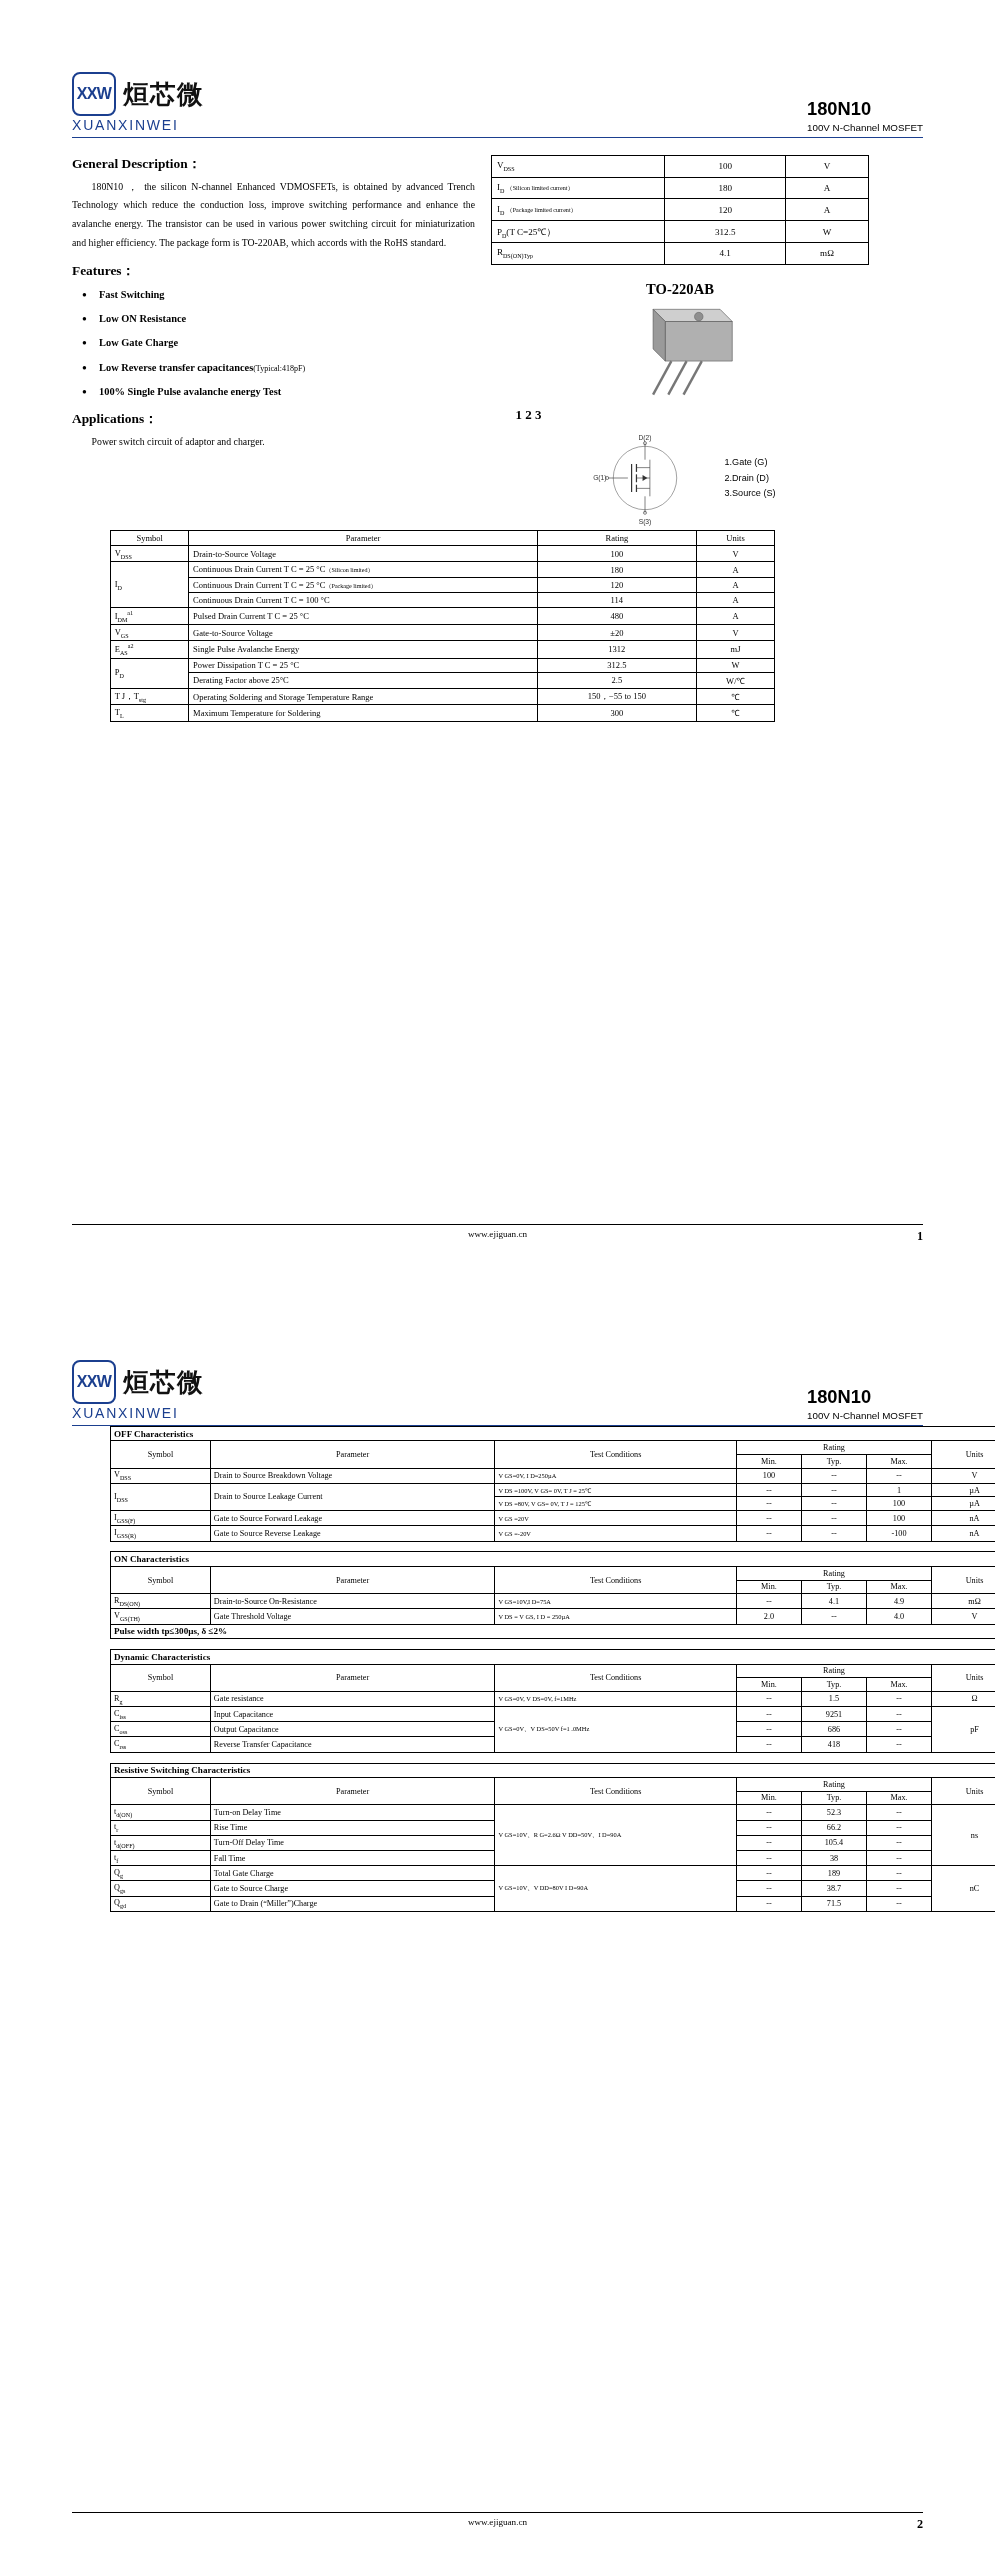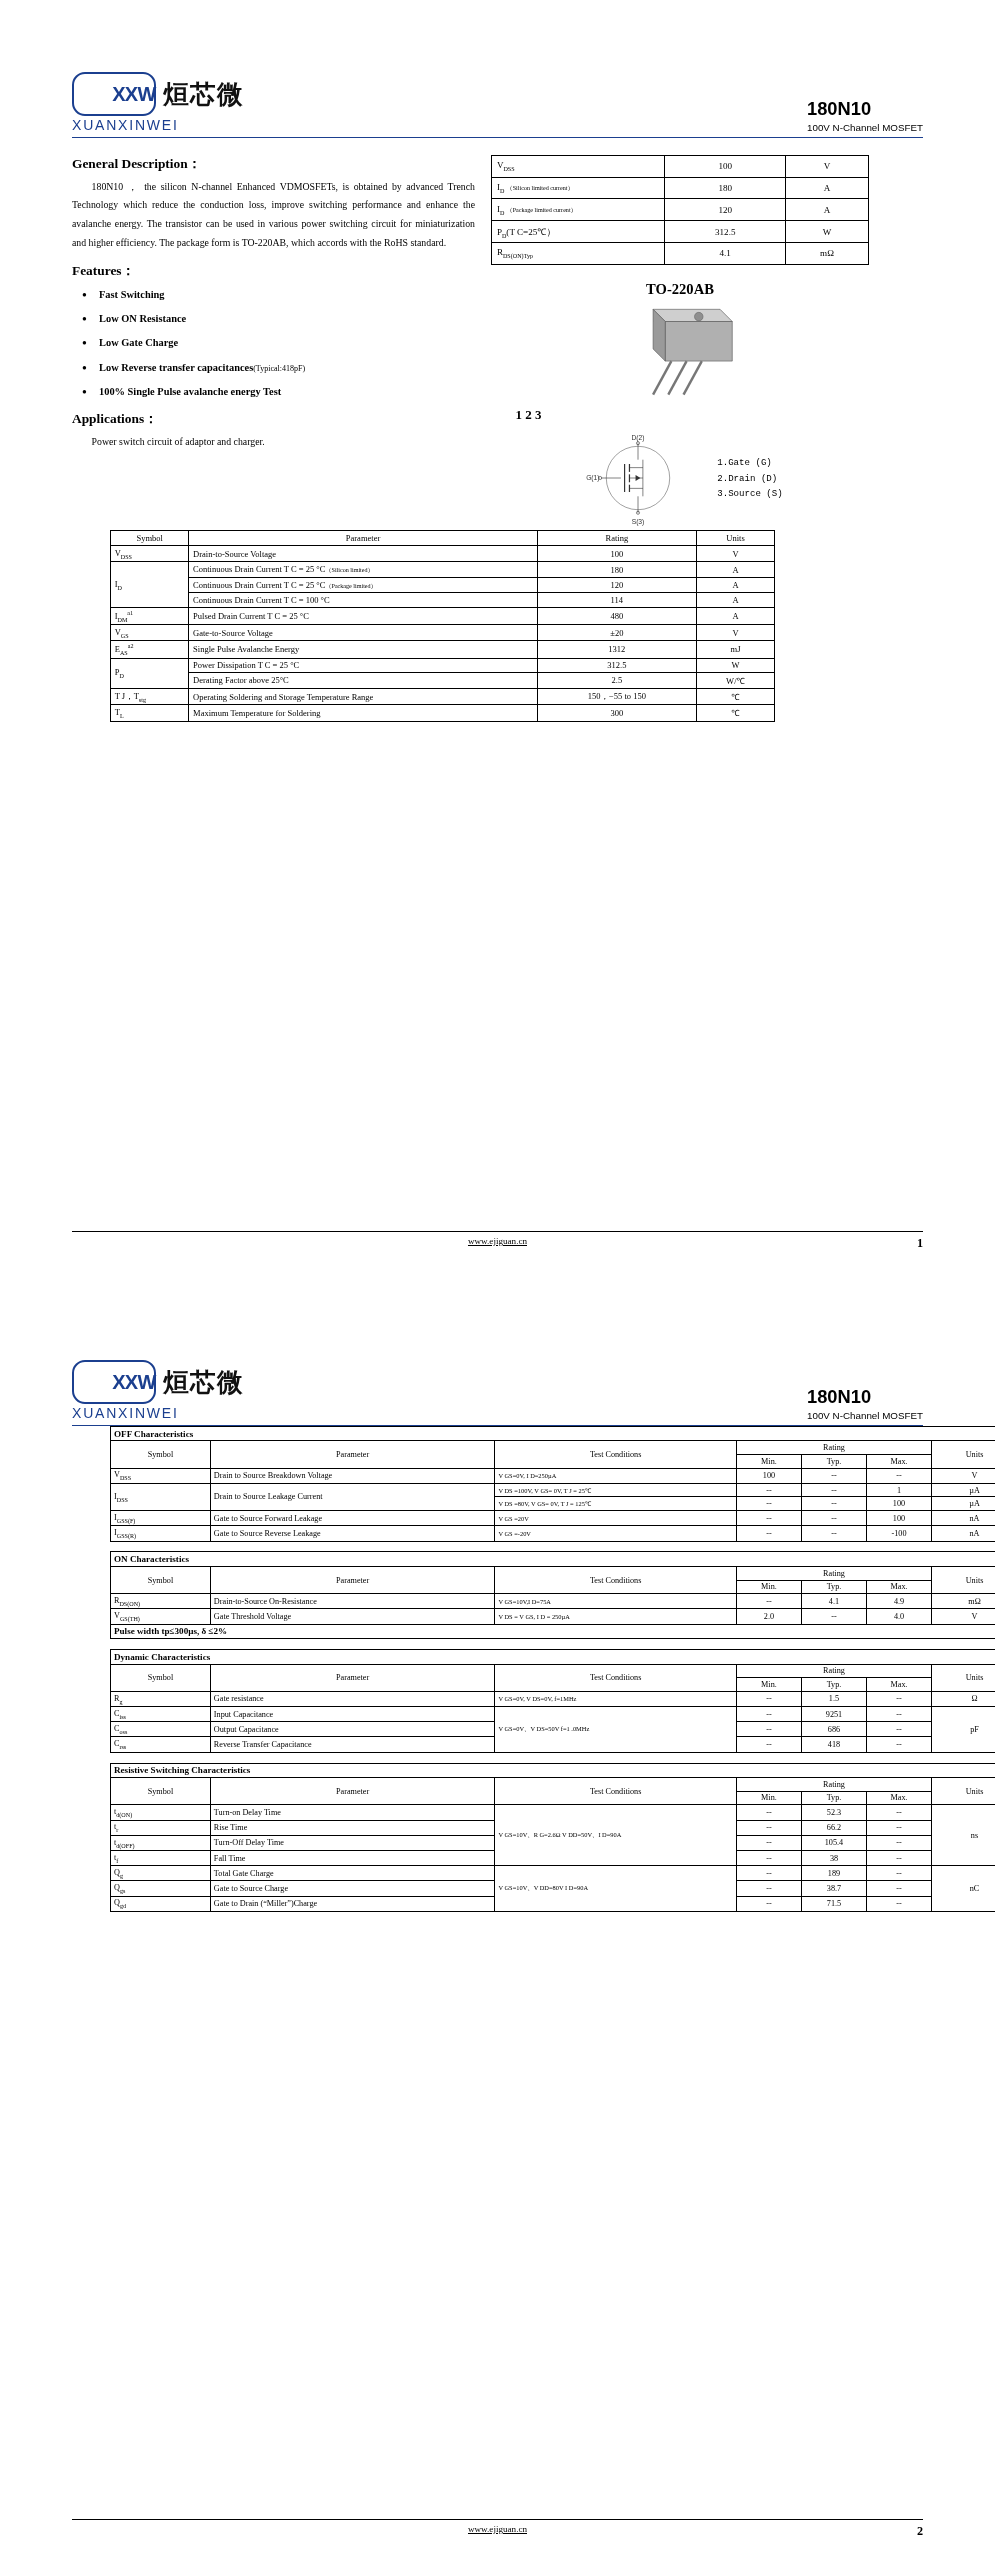--- a/index.html
+++ b/index.html
@@ -4,21 +4,21 @@
 <style>
   html,body{margin:0;padding:0;background:#fff;}
   body{font-family:"Liberation Serif", serif; color:#000; width:995px;}
   .page{width:995px; position:relative; background:#fff;}
   .page1{height:1288px;}
   .page2{height:1288px;}
   .inner{padding:0 72px;}
   
   .doc-header{display:flex; align-items:flex-end; justify-content:space-between; padding-top:72px;}
   .logo-wrap{display:flex; align-items:center; gap:6.1px;}
-  .logo-badge{width:40px;height:40px;border:2.4px solid #1b3f8f;border-radius:13px;display:flex;align-items:center;justify-content:center;color:#1b3f8f;font-weight:bold;font-size:20px;font-family:"Liberation Sans",sans-serif;letter-spacing:-0.6px;padding-left:40px;}
+  .logo-badge{width:40px;height:40px;border:2.4px solid #1b3f8f;border-radius:8px;display:flex;align-items:center;justify-content:center;color:#1b3f8f;font-weight:bold;font-size:16px;font-family:"Liberation Sans",sans-serif;letter-spacing:-0.6px;}
   .logo-cn{font-size:25.6px;font-weight:bold;color:#111;letter-spacing:1.2px;font-family:"DejaVu Sans",sans-serif;}
   .logo-sub{font-size:14px;letter-spacing:1.8px;color:#1b3f8f;font-family:"Liberation Sans",sans-serif;margin-top:1.2px;}
   .logo-left{display:flex;flex-direction:column;}
   .logo-row{display:flex;align-items:center;gap:7.3px;}
   .hdr-right{text-align:left;}
   .part-no{font-size:18.3px;font-weight:bold;font-family:"Liberation Sans",sans-serif;}
   .part-desc{font-size:9.8px;font-family:"Liberation Sans",sans-serif;margin-top:2.4px;}
   .hdr-rule{border:none;border-top:1.2px solid #1b3f8f;margin:3.7px 72px 0 72px;}
   
   .col-wrap{display:flex; margin-top:17px;}
@@ -35,31 +35,31 @@
   table.spec td{border:0.6px solid #000; padding:2.4px 4.9px; height:16px;}
   table.spec td.sym{width:46%;}
   table.spec td.val{width:32%; text-align:center;}
   table.spec td.unit{width:22%; text-align:center;}
   sub{font-size:6.1px;}
   sup{font-size:6.1px;}
   .pkg-title{text-align:center; font-size:14.6px; font-weight:bold; margin:16px 0 4.9px 0; font-family:"Liberation Serif",serif;}
   .pkg-img{display:flex; justify-content:center;}
   .pins{font-size:13px; font-weight:bold; margin-left:24.4px;}
   .sym-wrap{display:flex; align-items:center; justify-content:center; margin-top:3.7px;}
-  .pinlist{font-size:9.1px; line-height:1.7; margin-left:18px; font-family:Liberation Mono, monospace;}
+  .pinlist{font-size:9.1px; line-height:1.7; margin-left:18px; font-family:Liberation Sans, sans-serif;}
   
   .abs-title{font-size:11.6px; font-weight:bold; margin:7.3px 0 2.4px 0;}
   .abs-title .nm{font-size:8.5px; font-weight:normal;}
   table.abs{border-collapse:collapse; width:665px; font-size:8.5px; margin-left:38px;}
   table.abs th, table.abs td{border:0.6px solid #000; padding:1.8px 3.7px;}
   table.abs th{font-weight:normal; text-align:center;}
   table.abs td.c{text-align:center;}
   table.abs .tiny{font-size:6.1px;}
   
-  .footer{position:absolute; bottom:42px; left:72px; right:72px;text-decoration:underline;}
+  .footer{position:absolute; bottom:49px; left:72px; right:72px;}
   .footer hr{border:none; border-top:0.6px solid #000; margin:0 0 3.7px 0;}
   .footer-row{display:flex; justify-content:center; position:relative; font-size:9.1px;}
   .pg-num{position:absolute; right:0; font-size:12.2px; font-weight:bold;}
   
   .ec-title{font-size:11.6px; font-weight:bold; margin:14.6px 0 3.7px 0;}
   .ec-title .nm{font-size:8.5px; font-weight:normal;}
   table.ec{border-collapse:collapse; width:908px; font-size:8.2px; margin-left:38px; margin-bottom:9.8px;}
   table.ec th, table.ec td{border:0.6px solid #000; padding:1.8px 3px;}
   table.ec td.c{text-align:center;}
   table.ec .grp{font-weight:bold; font-size:9.1px; text-align:left;}

